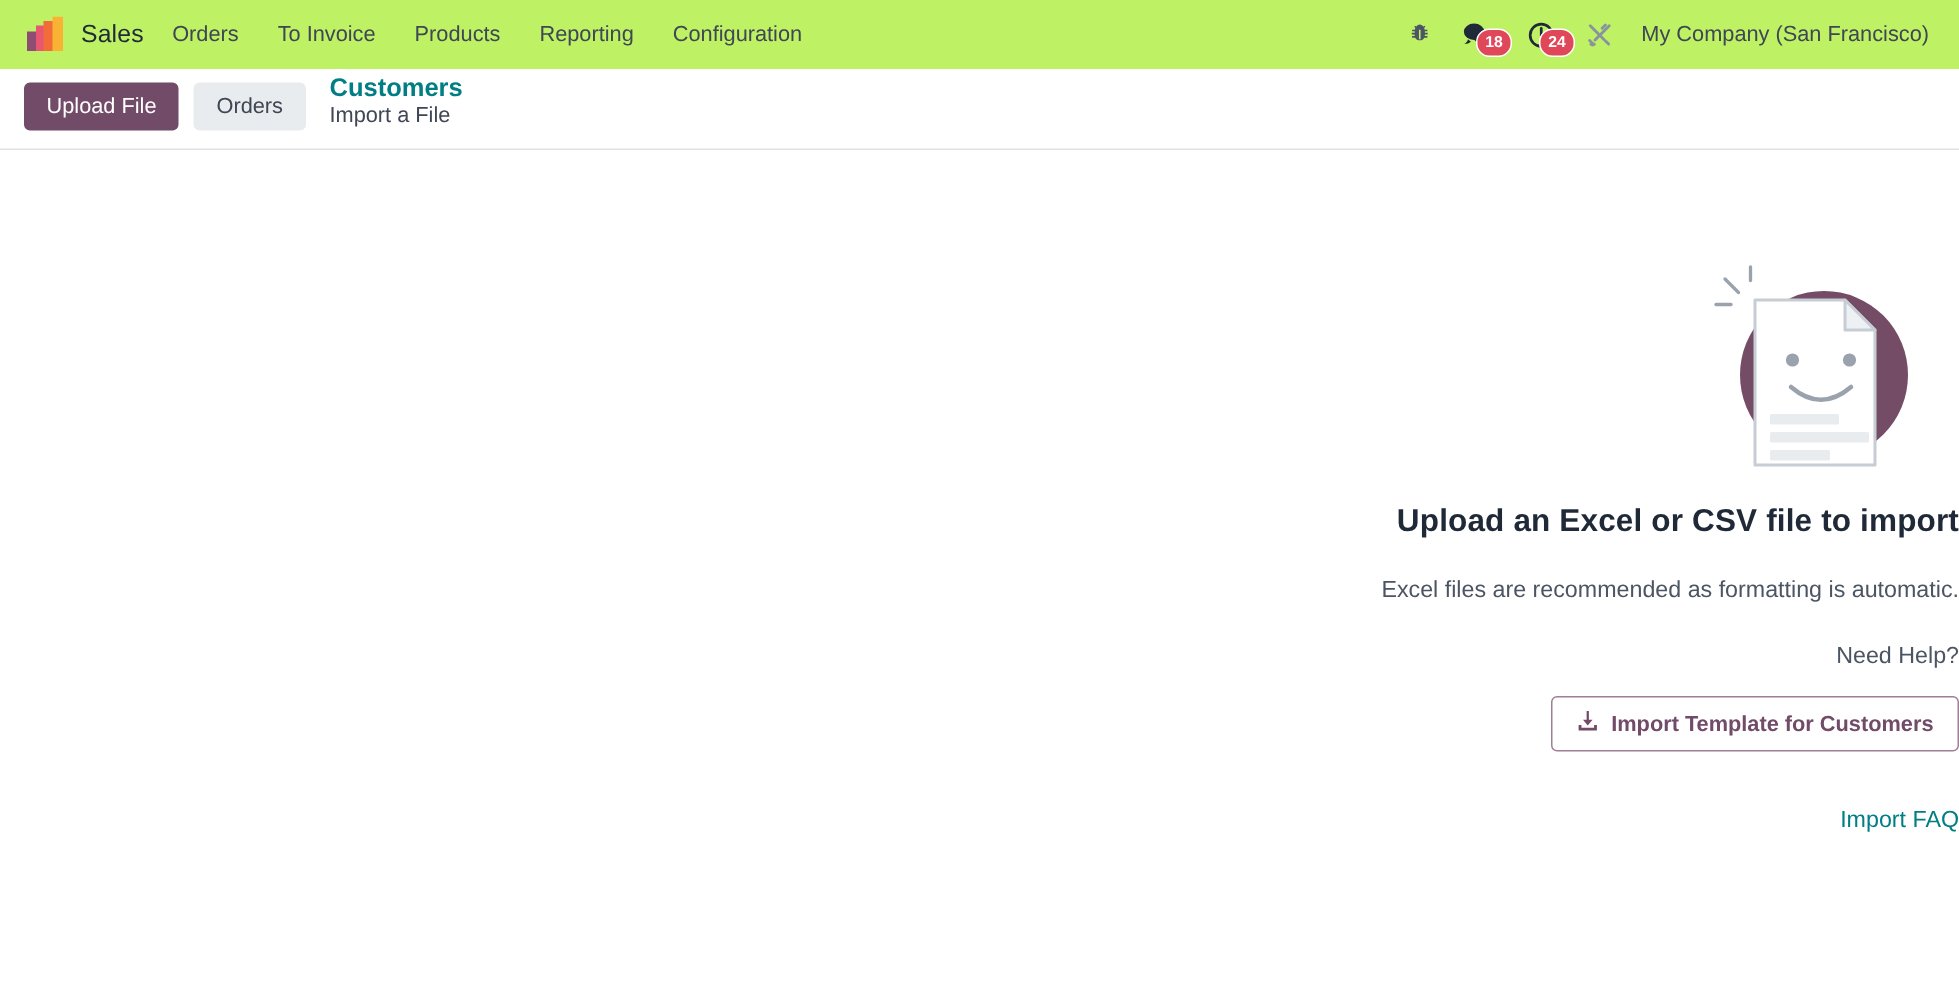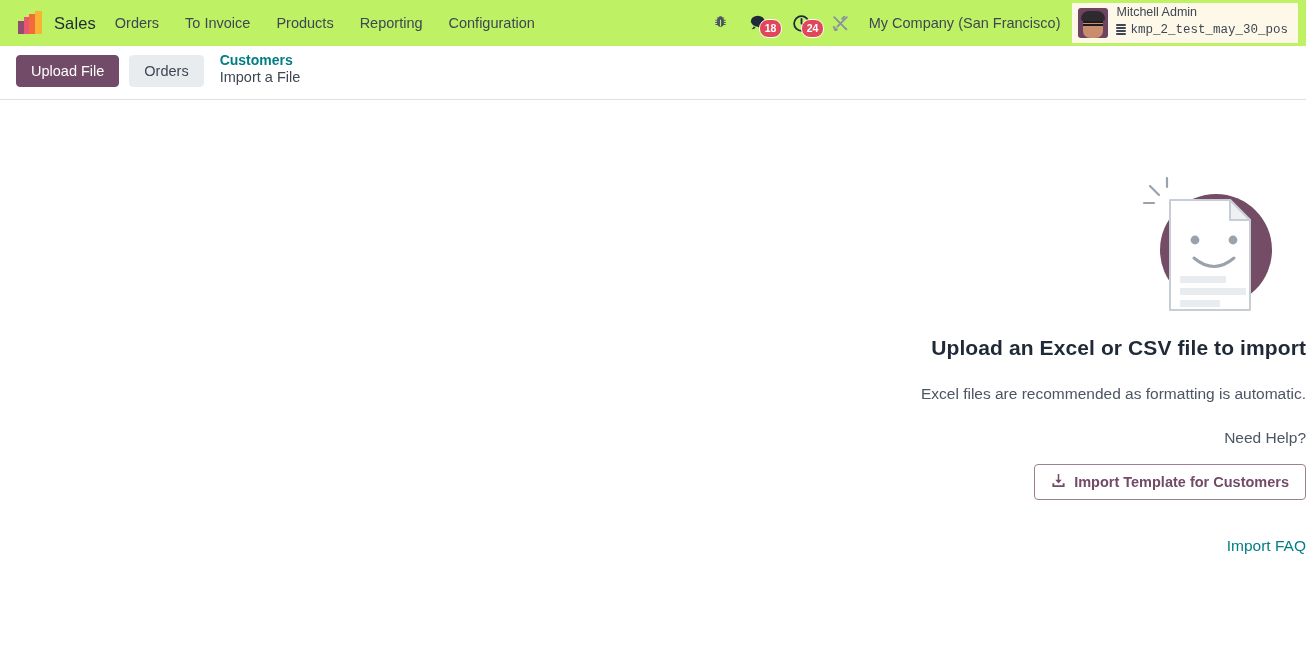--- a/index.html
+++ b/index.html
@@ -136,21 +136,21 @@
     border-radius: 4px;
     padding: 7px 14px;
     cursor: pointer;
     border: 1px solid transparent;
     white-space: nowrap;
   }
   .btn-primary { background: #714b67; color: #ffffff; border-color: #714b67; }
   .btn-secondary { background: #e9ecef; color: #3f4654; border-color: #e9ecef; }
   .breadcrumb { margin-left: 6px; line-height: 1.22; }
   .crumb-parent {
-    font-size: 14px;
+    font-size: 17px;
     font-weight: bold;
     color: #017e84;
     cursor: pointer;
     display: block;
   }
   .crumb-current {
     font-size: 14.5px;
     color: #3f4654;
     display: block;
   }
@@ -260,41 +260,20 @@
         <path d="M12.6 2.5l-2.1 2.1"></path>
         <path d="M15 3l-9 9"></path>
         <path d="M2.6 12.3l2.2 2.2"></path>
         <path d="M14.6 14.6l-2.3-2.3"></path>
         <path d="M3.4 14.7c.6.6 1.6.6 2.2 0"></path>
       </svg>
     </div>
 
     <div class="company-name">My Company (San Francisco)</div>
 
-    <div class="user-menu">
-      <div class="avatar">
-        <div class="face"></div>
-        <div class="hair"></div>
-        <div class="glasses"></div>
-      </div>
-      <div class="user-text">
-        <div class="user-name">Mitchell Admin</div>
-        <div class="db-row">
-          <span>
-            <svg width="10" height="12" viewBox="0 0 10 12" fill="#3f4654">
-              <rect x="0" y="0" width="10" height="2" rx="1"></rect>
-              <rect x="0" y="3" width="10" height="2" rx="1"></rect>
-              <rect x="0" y="6" width="10" height="2" rx="1"></rect>
-              <rect x="0" y="9" width="10" height="2" rx="1"></rect>
-            </svg>
-          </span>
-          <span class="db-name">kmp_2_test_may_30_pos</span>
-        </div>
-      </div>
-    </div>
 
   </div>
 </div>
 
 <div class="control-panel">
   <button class="btn btn-primary">Upload File</button>
   <button class="btn btn-secondary">Orders</button>
   <div class="breadcrumb">
     <span class="crumb-parent">Customers</span>
     <span class="crumb-current">Import a File</span>

